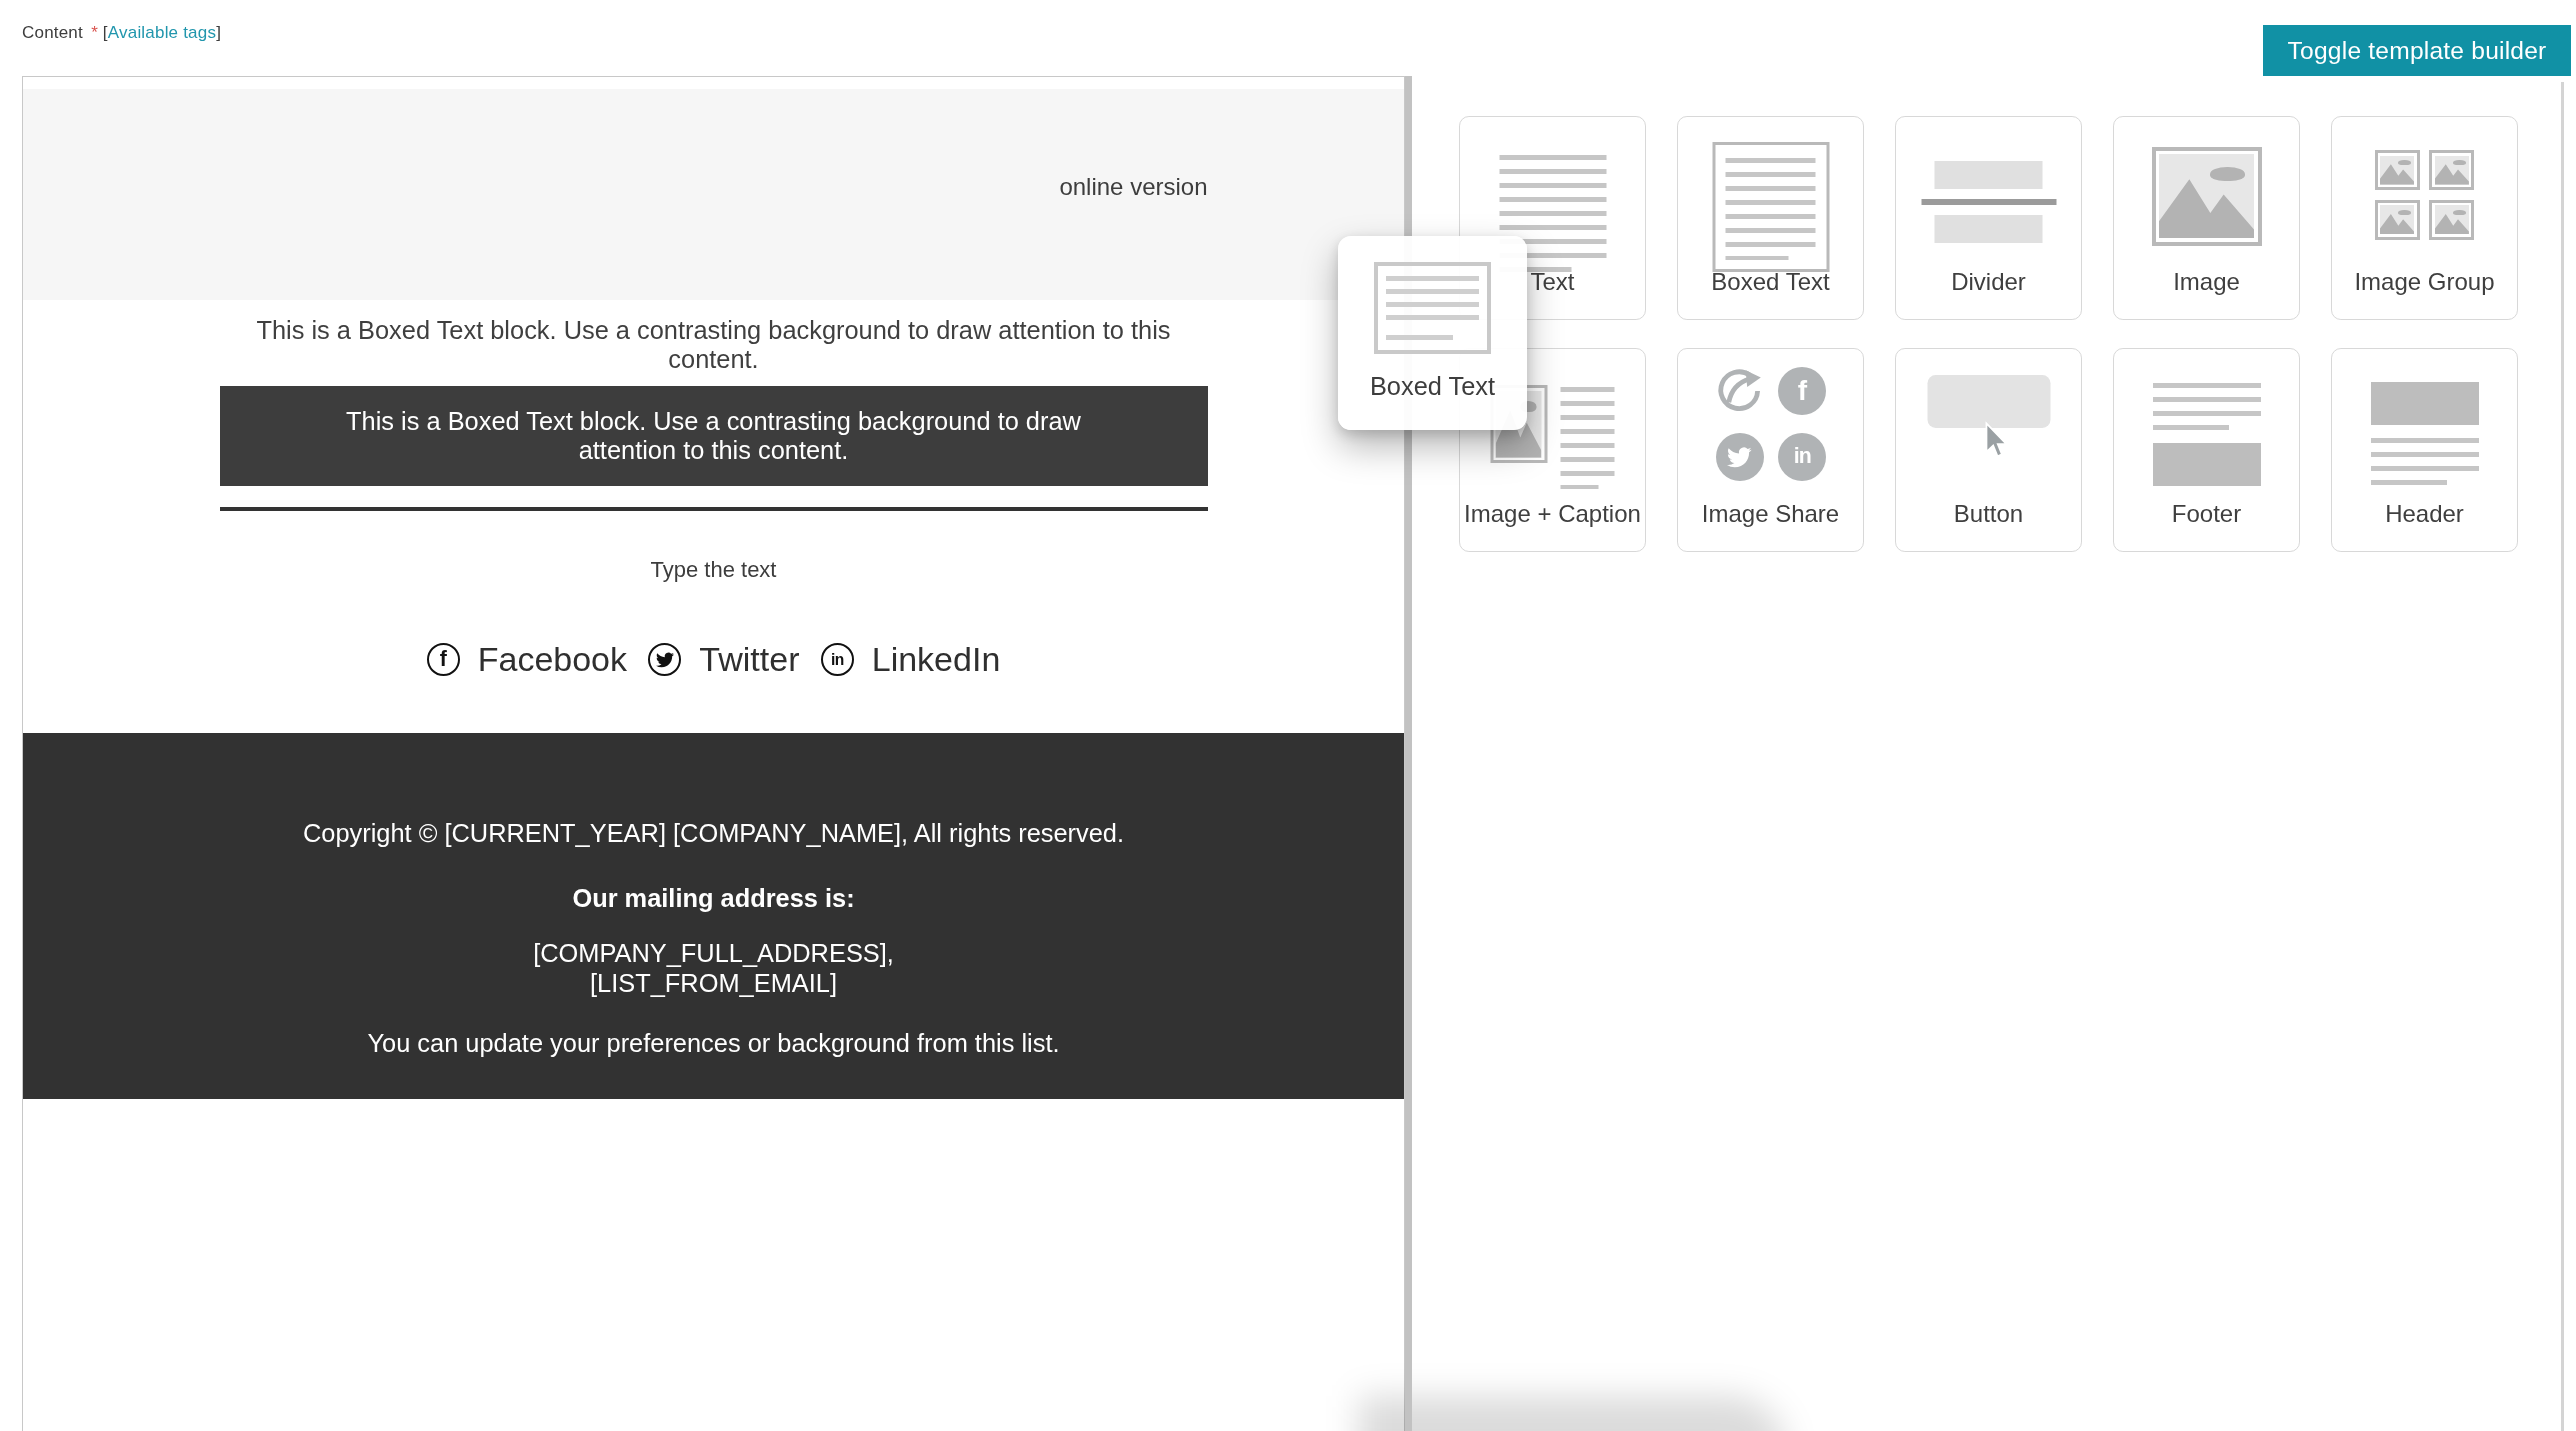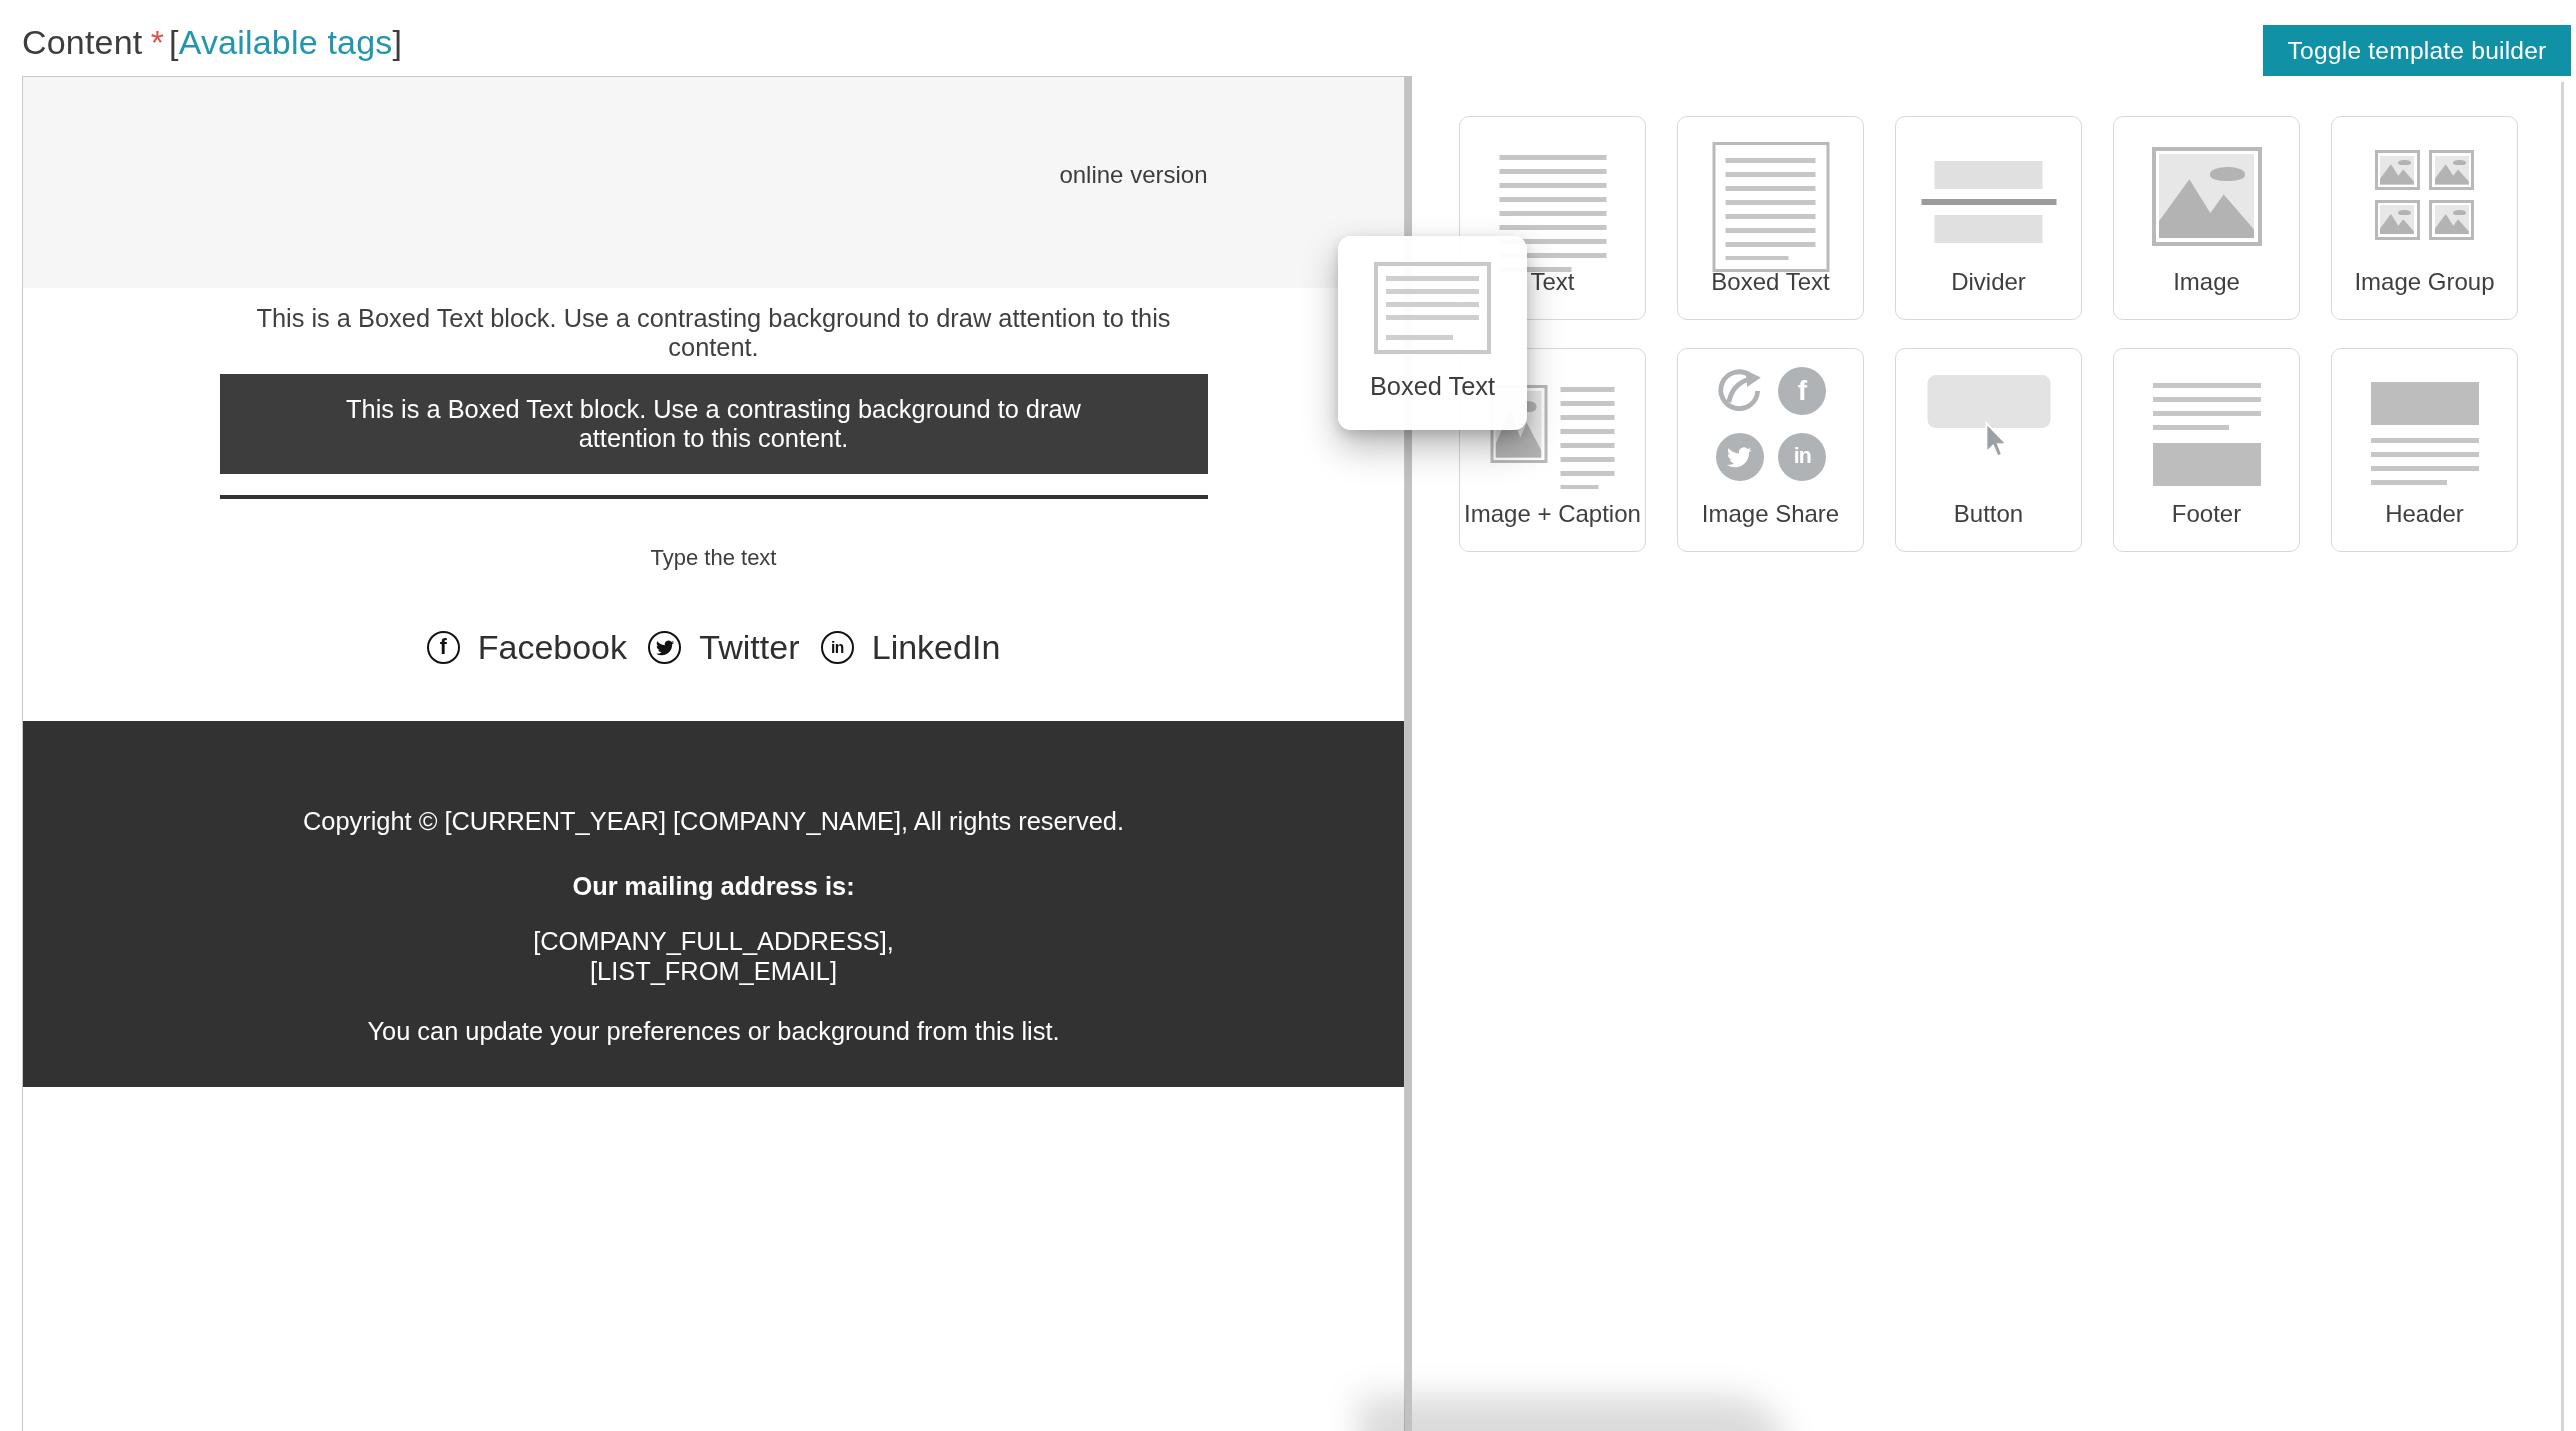--- a/index.html
+++ b/index.html
@@ -4,37 +4,37 @@
 <style>
   * { margin:0; padding:0; box-sizing:border-box; }
   html,body { width:2576px; height:1432px; }
   body {
     position:relative; overflow:hidden; background:#ffffff;
     font-family:"Liberation Sans","DejaVu Sans",sans-serif; color:#3d3d3d;
   }
 
   
   .topbar { position:absolute; left:0; top:0; width:2576px; height:76px; background:#fff; }
-  .field-label { position:absolute; left:22px; top:23px; font-size:34px; letter-spacing:0.2px; }
+  .field-label { position:absolute; left:22px; top:23px; font-size:17px; letter-spacing:0.2px; }
   .field-label .req { color:#d9534f; padding:0 4.9px 0 8.2px; }
   .field-label .bracket { color:#3d3d3d; }
   .field-label .tags { color:#2196ad; cursor:pointer; }
   .toggle-btn {
     position:absolute; right:4.9px; top:24.6px; height:51px; padding:0 24.6px;
     background:#1191a5; color:#fff; font-size:24.6px; line-height:51px;
     border:none; letter-spacing:0.2px; cursor:pointer; font-family:inherit;
   }
 
   
   .email-panel {
     position:absolute; left:22px; top:76px; width:1383px; height:1356px;
     background:#fff; border:1.6px solid #c8c8c8; border-bottom:none; overflow:hidden;
   }
   .preheader { height:211px; background:#f6f6f6; }
-  .col { width:988px; margin:0 auto; }
+  .col { width:988px; margin:12px auto; }
   .online-version { text-align:right; padding-top:84px; font-size:24px; color:#3d3d3d; }
 
   .image-block {
     width:988px; height:203px; margin:55px auto 0; background:#f4f4f4;
     display:flex; flex-direction:column; align-items:center; justify-content:center;
   }
   .pic { background:#fff; border:4.1px solid #b9b9b9; padding:3.3px; }
   .pic-i { width:100%; height:100%; background:#e7e7e7; position:relative; overflow:hidden; }
   .pic-i::before { content:""; position:absolute; inset:0; background:#b3b3b3;
     clip-path:polygon(0% 100%, 0% 80%, 32% 30%, 54% 70%, 68% 48%, 100% 90%, 100% 100%); }

